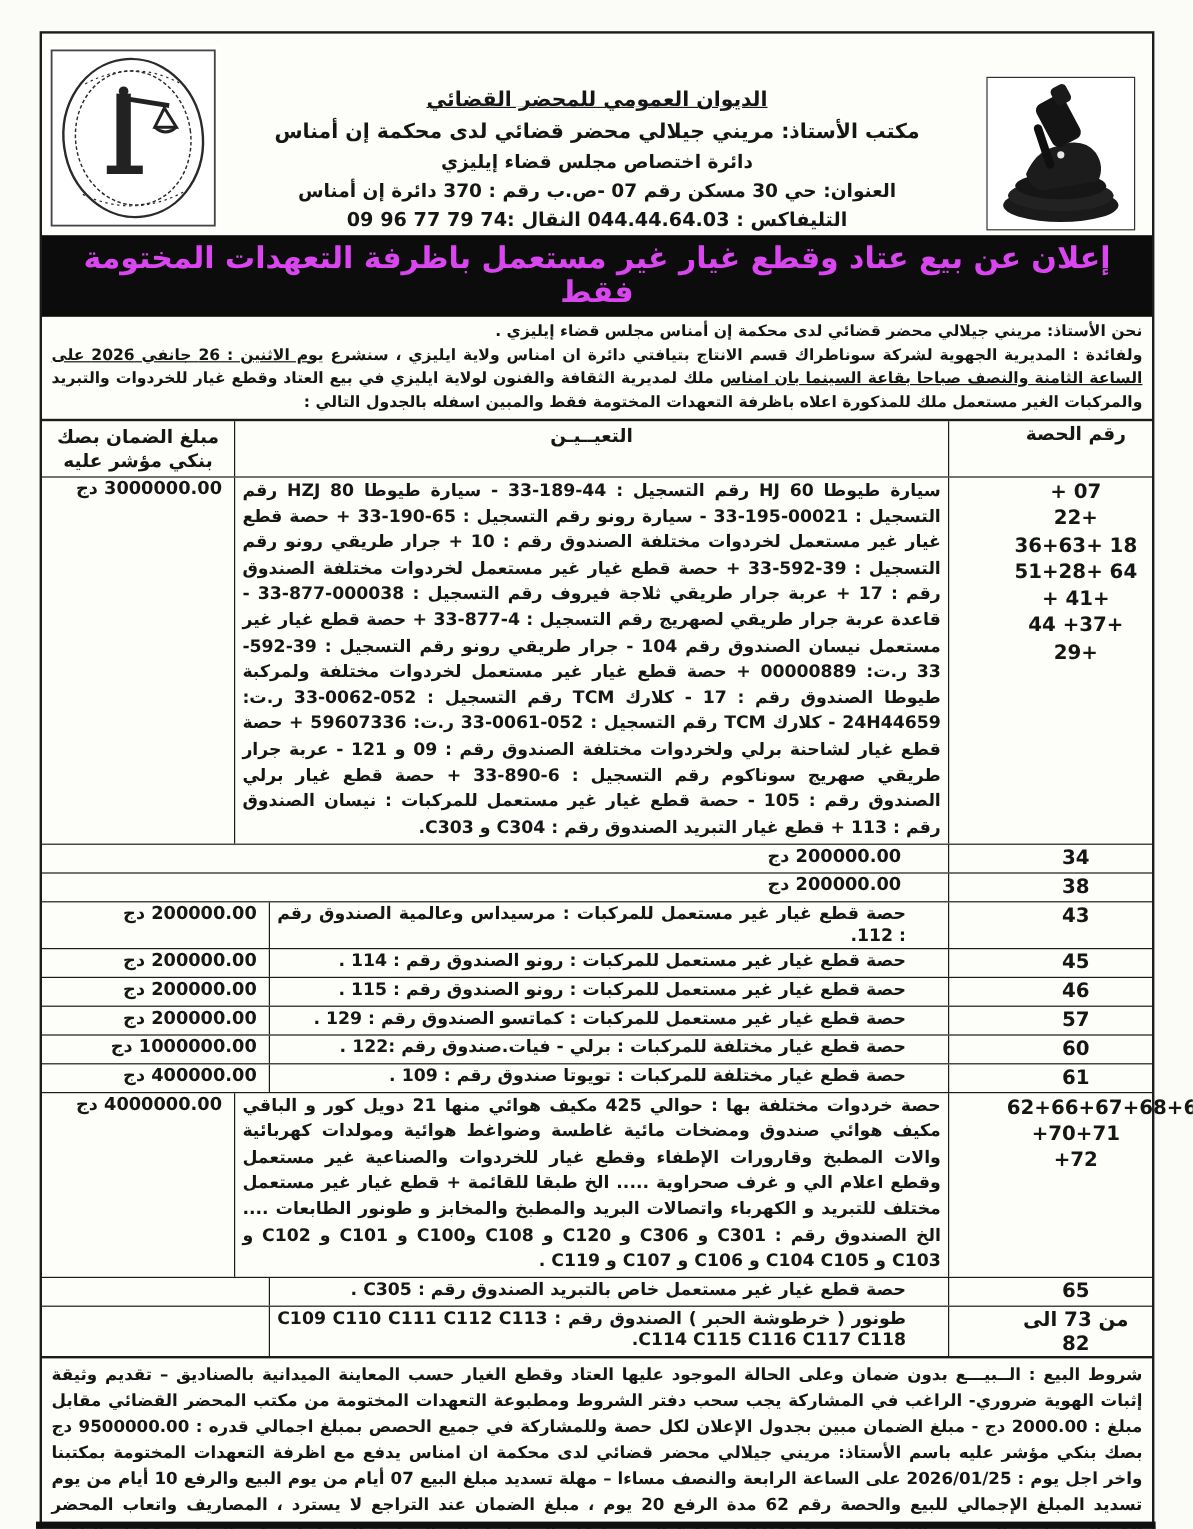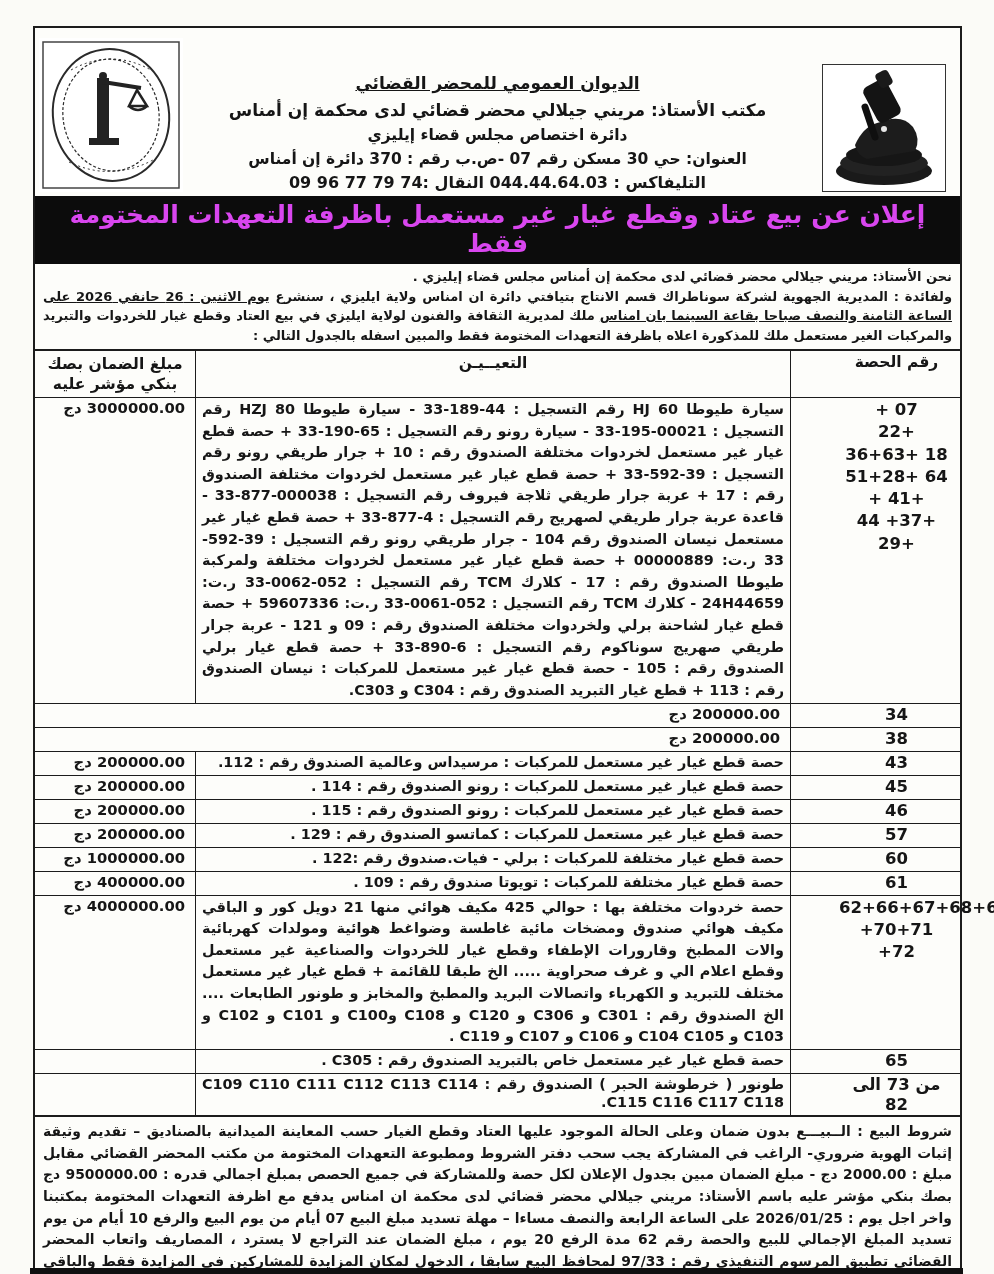--- a/index.html
+++ b/index.html
@@ -48,21 +48,21 @@
   .amt{
     width:160px;font-size:14.8px;font-weight:bold;
     text-align:right;padding:1px 10px;white-space:nowrap;
   }
   .th .cell{font-weight:bold;text-align:center;text-align-last:center;font-size:15.5px;display:block;}
   .th{min-height:46px;}
   .th .amt{white-space:normal;line-height:1.3;padding-top:3px;}
   .th .des{display:flex;align-items:flex-start;justify-content:center;}
   .small-row{min-height:23px;}
   .small-row .des{line-height:1.25;padding-top:1px;}
-  .small-row .amt,.small-row .lot{line-height:1.2;}
+  .small-row .amt,.small-row .lot{line-height:1.2;margin-left:29px;}
   
   .conds{
     border-top:2px solid #1c1c1c;position:relative;
     padding:4px 8px 6px;font-size:13.9px;font-weight:bold;line-height:1.55;text-align:justify;
   }
   
   .fbbar{
     position:absolute;left:30px;right:31px;top:1237px;height:26px;
     background:#101010;color:#fff;direction:ltr;
     font-family:"DejaVu Serif",serif;font-weight:bold;font-size:20px;

